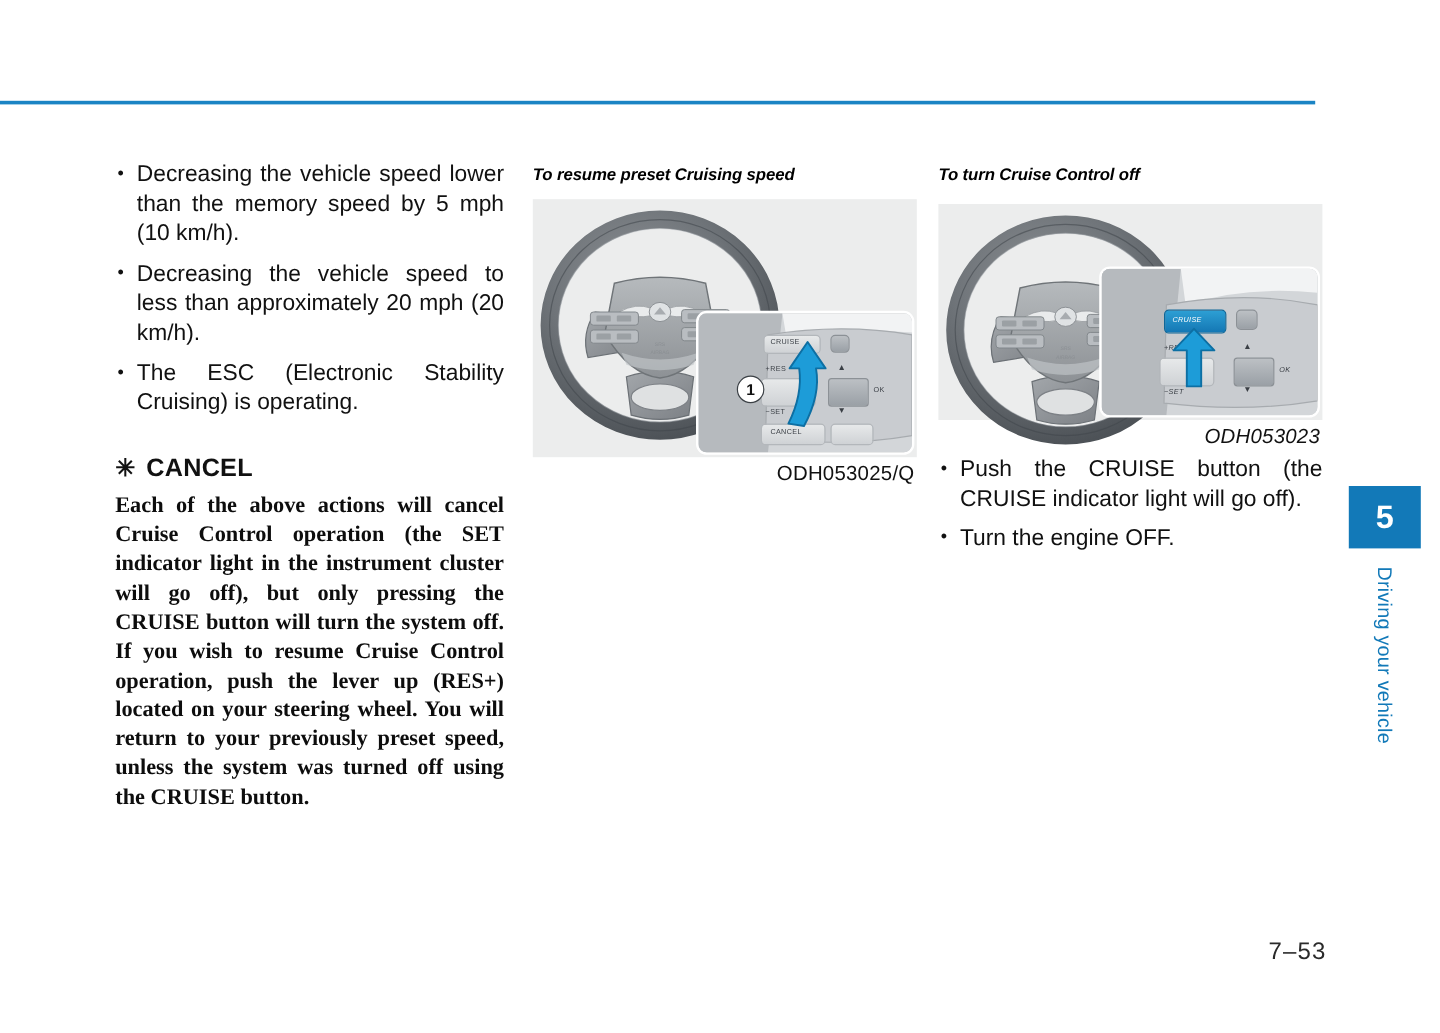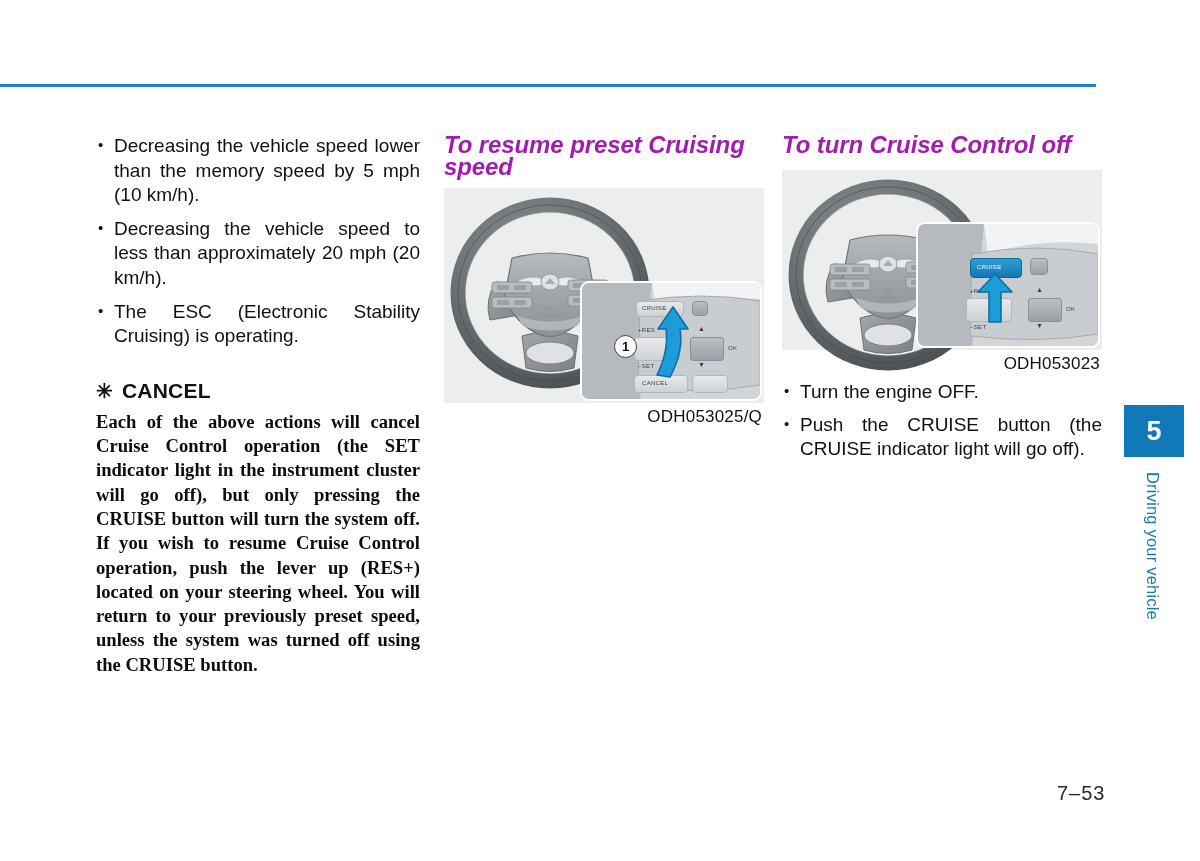--- a/index.html
+++ b/index.html
@@ -82,38 +82,38 @@
     font-weight: bold;
     font-size: 18.6px;
     line-height: 24.3px;
     text-align: justify;
     text-justify: inter-word;
     color: #0d0d0d;
   }
 
   
   .section-head {
-    font-size: 24px;
+    font-size: 14px;
     font-weight: bold;
     font-style: italic;
     line-height: 22px;
-    color: #a21caf;
+    color: #000000;
     margin: 0 0 14px 0;
     letter-spacing: -0.1px;
   }
   .section-head.two-line { margin-bottom: 10px; }
 
   
   .figure {
     position: relative;
     background: #eceded;
     width: 100%;
   }
   .fig-mid { height: 215px; }
-  .fig-right { height: 180px; }
+  .fig-right { height: 180px; font-style: italic; }
 
   .fig-code {
     position: absolute;
     right: 2px;
     bottom: -24px;
     font-size: 17px;
     font-weight: 500;
     color: #111;
     letter-spacing: .2px;
     background: transparent;
@@ -472,22 +472,22 @@
 
       <svg style="position:absolute; left:54px; top:48px;" width="46" height="52" viewBox="0 0 46 52">
         <path d="M17 50 L17 20 L6 20 L23 2 L40 20 L29 20 L29 50 Z" fill="#1d9cd8" stroke="#0d6fa3" stroke-width="1.6" stroke-linejoin="round"></path>
       </svg>
     </div>
 
     <div class="fig-code">ODH053023</div>
   </div>
 
   <ul class="bullets tight">
+    <li><span>Push the CRUISE button (the CRUISE indicator light will go off).</span></li>
     <li><span>Turn the engine OFF.</span></li>
-    <li><span>Push the CRUISE button (the CRUISE indicator light will go off).</span></li>
   </ul>
 </div>
 
 <div class="side-tab">5</div>
 <div class="side-tab-label">
   <span>Driving your vehicle</span>
 </div>
 
 <div class="page-num">7–53</div>
 

